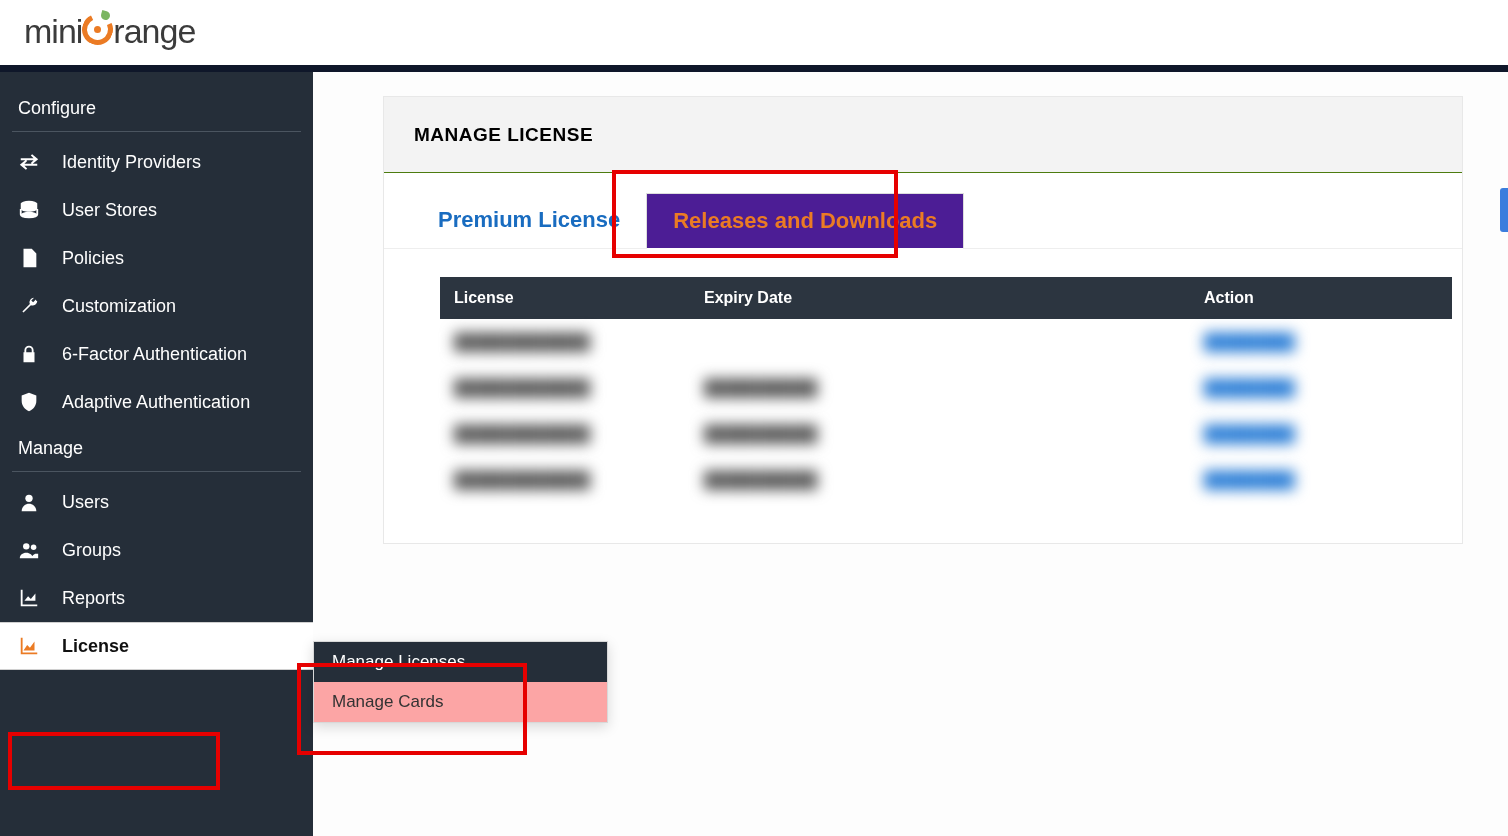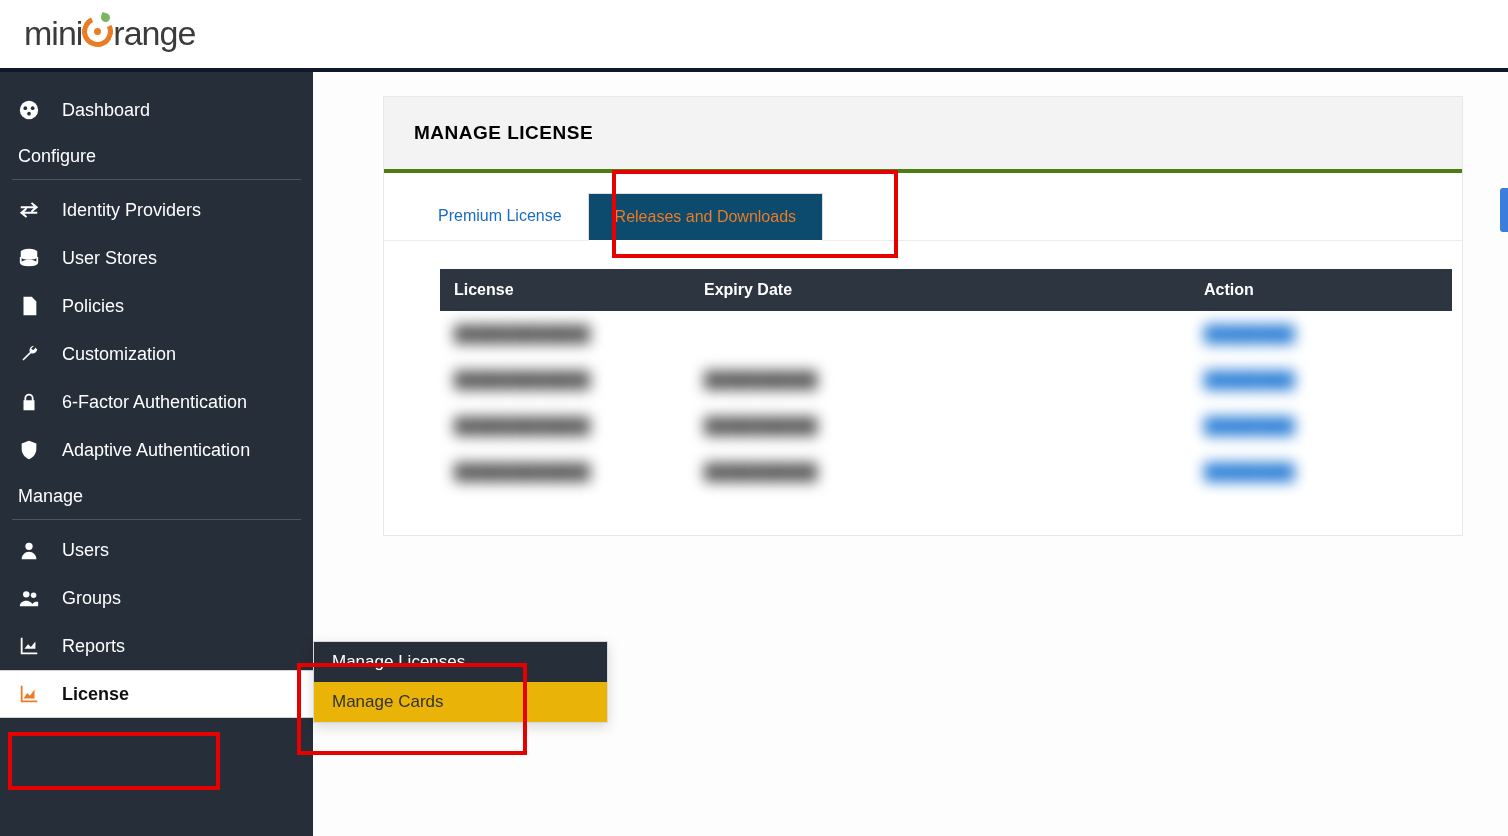--- a/index.html
+++ b/index.html
@@ -7,21 +7,21 @@
   font-family: Arial, Helvetica, sans-serif;
   background: #ffffff;
   width: 1508px;
   height: 836px;
   overflow: hidden;
   position: relative;
 }
 .header {
   height: 72px;
   background: #ffffff;
-  border-bottom: 4px solid #0f172a;
+  border-bottom: 7px solid #0f172a;
   display: flex;
   align-items: center;
   padding-left: 24px;
 }
 .logo {
   font-size: 34px;
   font-weight: 400;
   color: #3b3b3b;
   letter-spacing: -1px;
 }
@@ -109,49 +109,49 @@
   position: relative;
 }
 .card {
   background: #fff;
   border: 1px solid #e8e8e8;
   width: 1080px;
 }
 .card-head {
   height: 76px;
   background: #f3f3f3;
-  border-bottom: 4px solid #4d7c0f;
+  border-bottom: 1px solid #4d7c0f;
   display: flex;
   align-items: center;
   justify-content: space-between;
   padding: 0 30px;
 }
 .card-title {
   font-size: 19px;
   font-weight: 700;
   letter-spacing: 0.5px;
 }
 .tabs {
   display: flex;
   padding: 20px 28px 0;
   border-bottom: 1px solid #eeeeee;
   gap: 0;
 }
 .tab {
   padding: 14px 26px;
-  font-size: 16px;
-  font-weight: 400;
+  font-size: 22px;
+  font-weight: 700;
   cursor: pointer;
 }
 .tab.inactive { color: #196cc0; }
 .tab.active {
   color: #eb7b24;
   border: 1px solid #dddddd;
   border-bottom: 1px solid #ffffff;
-  background: #0c4a6e;
+  background: #4c1d95;
   margin-bottom: -1px;
 }
 .table-wrap { padding: 28px 10px 40px 56px; }
 table {
   width: 100%;
   border-collapse: collapse;
   font-size: 16px;
 }
 thead th {
   background: #2c3540;
@@ -176,21 +176,21 @@
 
 
 .hl { position: absolute; border: 4px solid #e60000; pointer-events: none; }
 
 
 .flyout {
   position: absolute;
   left: 313px;
   top: 641px;
   width: 295px;
-  background: #eab308;
+  background: #fca5a5;
   border: 1px solid #d8d8d8;
   box-shadow: 0 4px 12px rgba(0,0,0,.15);
 }
 .flyout-item {
   padding: 10px 18px;
   font-size: 17px;
   color: #333;
   cursor: pointer;
 }
 .flyout-item.selected {
@@ -214,31 +214,20 @@
 
 <div class="header">
   <div class="logo">
     <span class="mini">mini</span><span class="o-wrap"><span class="o-ring"></span><span class="o-dot"></span><span class="leaf"></span></span><span class="range">range</span>
   </div>
 </div>
 
 <div class="shell">
   <nav class="sidebar">
 
-    <div class="nav-item">
-      <span class="nav-icon">
-        <svg viewBox="0 0 24 24">
-            <circle cx="12" cy="12" r="10" fill="currentColor"></circle>
-            <circle cx="8" cy="10" r="2" fill="#252e39"></circle>
-            <circle cx="16" cy="10" r="2" fill="#252e39"></circle>
-            <circle cx="12" cy="16" r="2" fill="#252e39"></circle>
-          </svg>
-      </span>
-      <span>Dashboard</span>
-    </div>
 
     <div class="nav-group-label">Configure</div>
     <div class="nav-divider"></div>
 
     <div class="nav-item">
       <span class="nav-icon">
         <svg viewBox="0 0 24 24">
             <path d="M3 8h14l-3-3 1.4-1.4L22 9l-6.6 5.4L14 13l3-3H3zM21 16H7l3 3-1.4 1.4L2 15l6.6-5.4L10 11l-3 3h14z"></path>
           </svg>
       </span>

